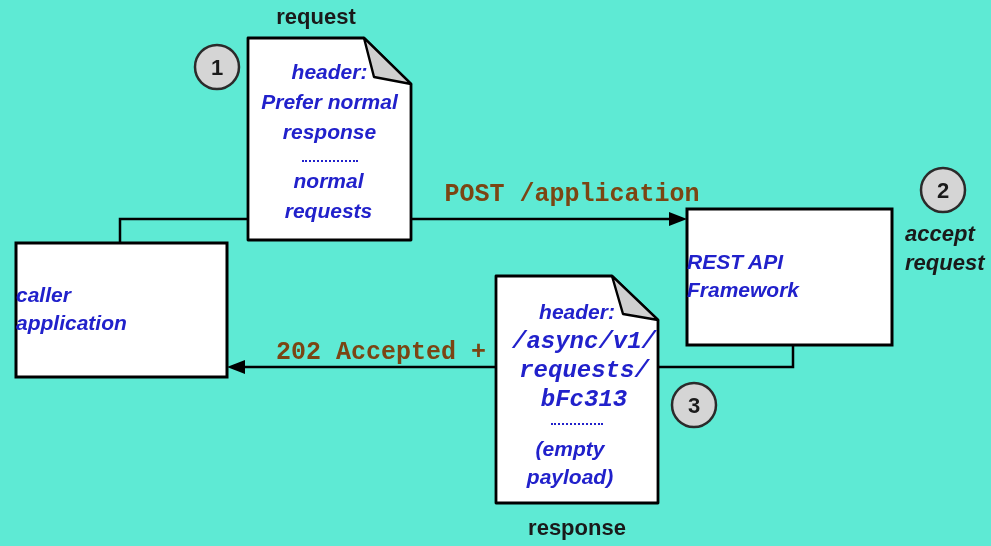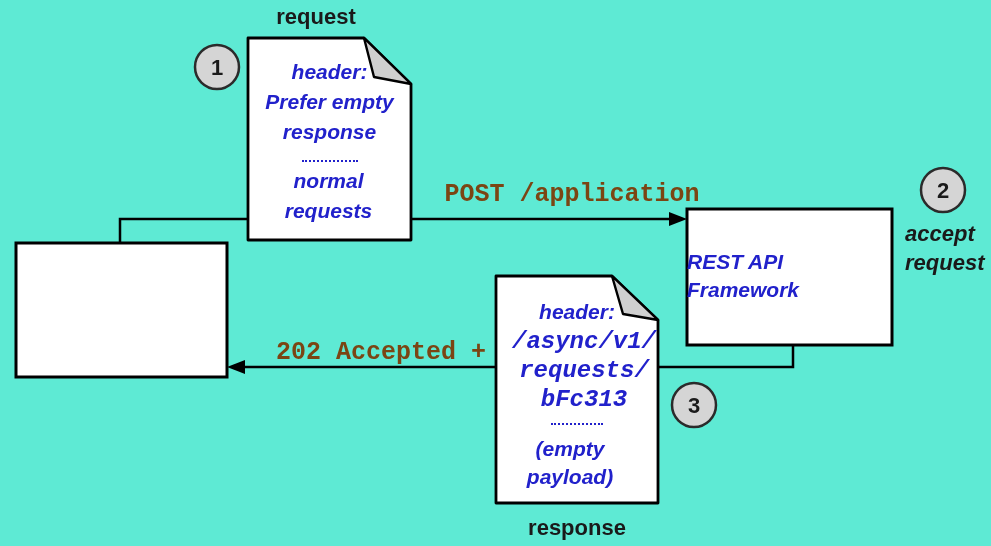--- a/index.html
+++ b/index.html
@@ -113,29 +113,33 @@
     </g>
 
     <circle cx="217" cy="67" r="22" fill="#D5D5D5" stroke="#2b2b2b" stroke-width="2.5"></circle>
     <circle cx="943" cy="190" r="22" fill="#D5D5D5" stroke="#2b2b2b" stroke-width="2.5"></circle>
     <circle cx="694" cy="405" r="22" fill="#D5D5D5" stroke="#2b2b2b" stroke-width="2.5"></circle>
   </svg>
 
   <div class="txt caption-black centered" style="left:316px; top:17px;">request</div>
   <div class="txt caption-black centered" style="left:577px; top:528px;">response</div>
 
+  <div class="doc-col box-label" style="left:16px; top:281px; width:211px;">
+    <div>caller</div>
+    <div>application</div>
+  </div>
 
   <div class="doc-col box-label" style="left:687px; top:248px; width:205px;">
     <div>REST API</div>
     <div>Framework</div>
   </div>
 
   <div class="doc-col doc-sans" style="left:248px; top:57px; width:163px;">
     <div>header:</div>
-    <div>Prefer empty</div>
+    <div>Prefer normal</div>
     <div>response</div>
   </div>
   <div class="doc-col" style="left:248px; top:160px; width:163px;">
     <div class="separator" style="width:56px;"></div>
   </div>
   <div class="doc-col doc-sans" style="left:248px; top:166px; width:161px;">
     <div>normal</div>
     <div>requests</div>
   </div>
 

